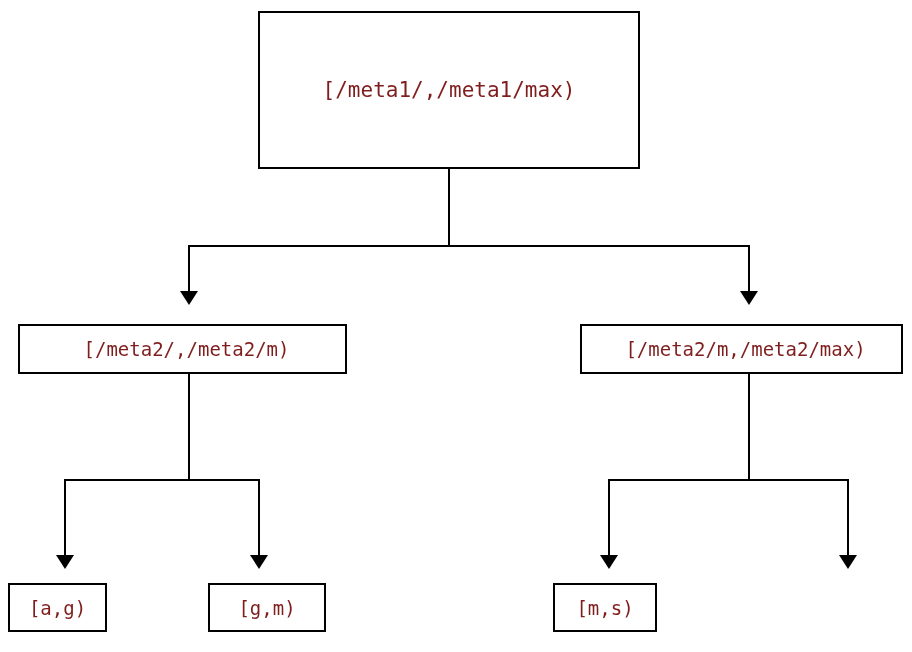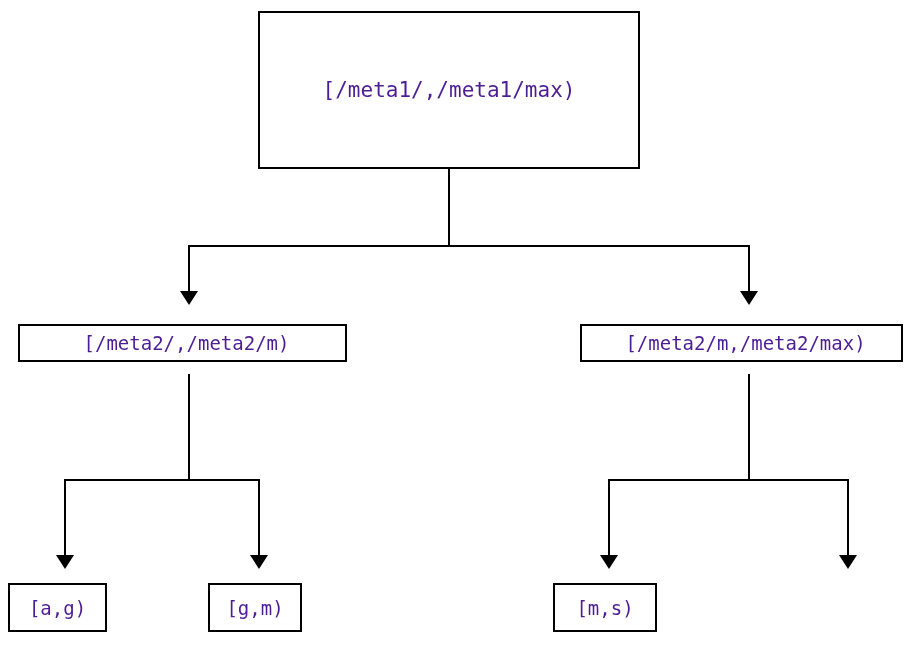--- a/index.html
+++ b/index.html
@@ -18,47 +18,47 @@
   }
   
   .node {
     position: absolute;
     box-sizing: border-box;
     border: 2px solid #000000;
     background: #ffffff;
     display: flex;
     align-items: center;
     justify-content: center;
-    color: #4c1d95;
+    color: #7f1d1d;
     font-family: "DejaVu Sans Mono", "Liberation Mono", monospace;
     white-space: pre;
     letter-spacing: 0px;
   }
   .node-root {
     left: 258px;
     top: 11px;
     width: 382px;
     height: 158px;
     font-size: 21px;
   }
   .node-mid {
     top: 324px;
-    height: 38px;
+    height: 50px;
     font-size: 19px;
     padding-left: 8px;
   }
   .node-mid-left  { left: 18px;  width: 329px; }
   .node-mid-right { left: 580px; width: 323px; }
   .node-leaf {
     top: 583px;
     height: 49px;
     font-size: 19px;
   }
   .leaf-ag    { left: 8px;   width: 99px; text-align: center;  }
-  .leaf-gm    { left: 208px; width: 94px;  }
+  .leaf-gm    { left: 208px; width: 118px;  }
   .leaf-ms    { left: 553px; width: 104px; text-align: center; }
   .leaf-smax  { left: 777px; width: 126px; }
 
   
   .vline {
     position: absolute;
     width: 2px;
     background: #000000;
   }
   .hline {

